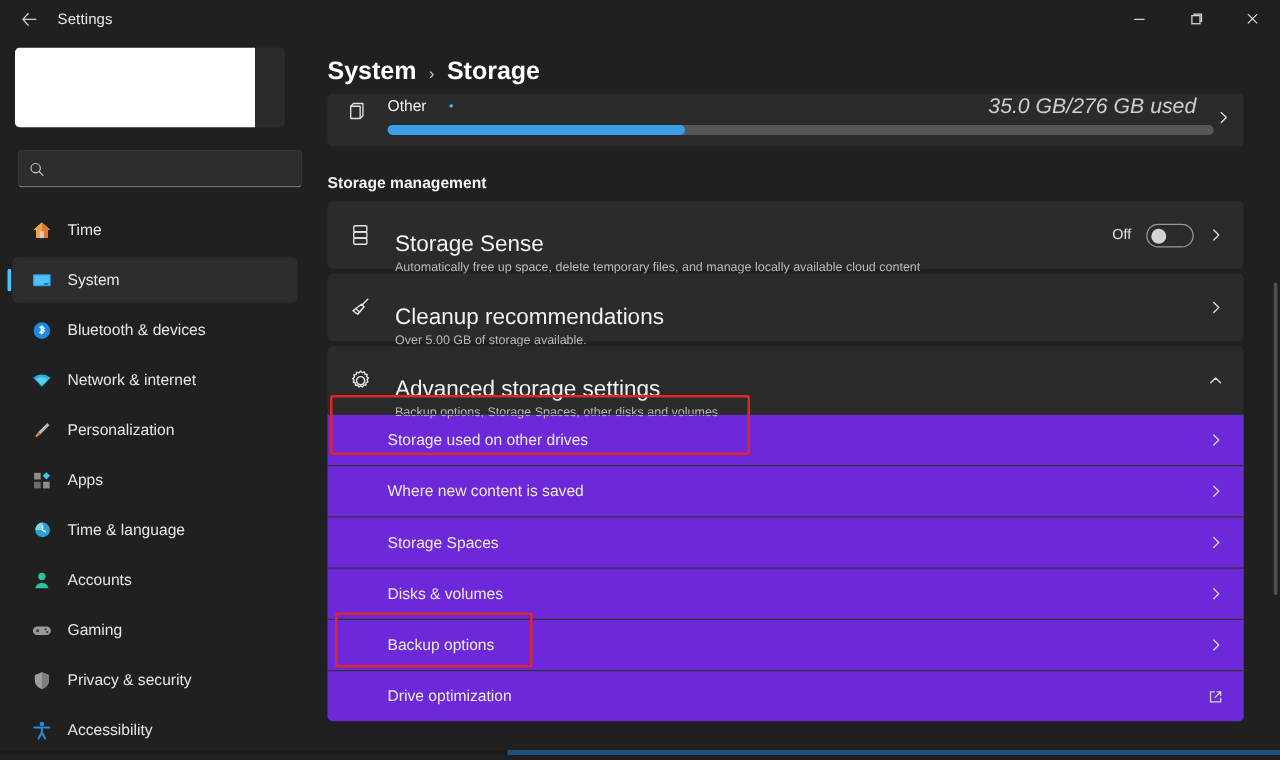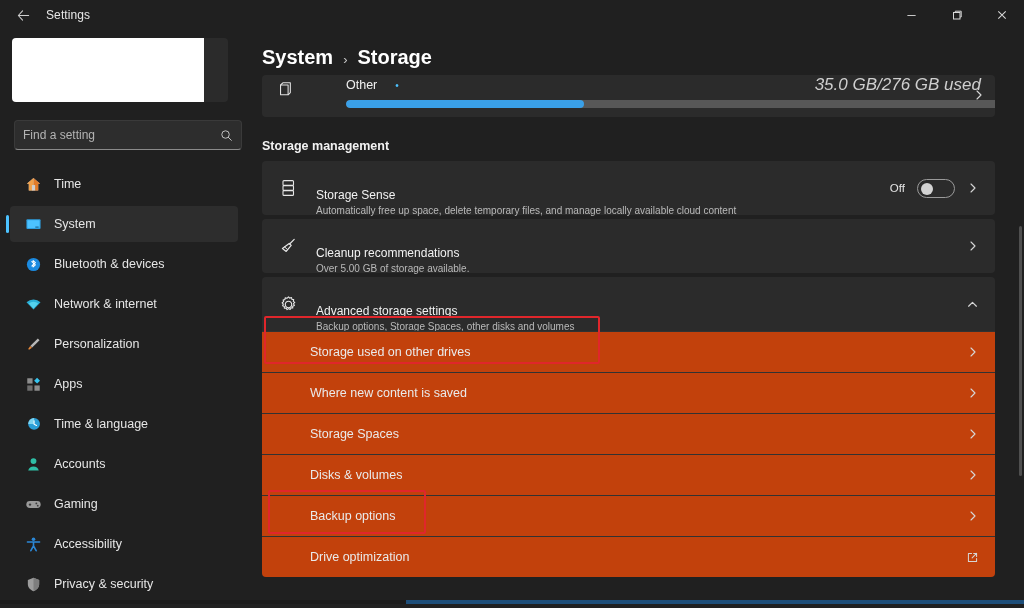--- a/index.html
+++ b/index.html
@@ -82,21 +82,20 @@
   .scroll-area { position: relative; margin-top: 6px; }
 
   .card {
     background: #2b2b2b; border-radius: 4px; margin: 0 29px 0 14px;
     position: relative;
   }
   
   .other-card {
     height: 42px; overflow: hidden; display: flex; align-items: flex-start;
     padding: 0 12px;
-    gap: 36px;
   }
   .other-left { display: flex; padding-top: 2px; }
   .other-icon { width: 22px; height: 24px; display: flex; align-items: center; justify-content: center; color: #e2e2e2; }
   .other-body { margin-left: 14px; width: 100%; }
   .other-row1 { display: flex; align-items: center; }
   .other-name { font-size: 12.5px; color: #f0f0f0; }
   .other-frag { font-size: 10px; color: #4cc2ff; margin-left: 18px; }
   .other-usage { margin-left: auto; font-size: 17px; color: #cfcfcf; padding-right: 26px; font-style: italic;}
   .bar-track {
     margin-top: 5px; height: 8px; width: 661px; background: #575757; border-radius: 4px; overflow: hidden;
@@ -113,41 +112,41 @@
 
   .section-title {
     margin: 22px 0 8px 14px; font-size: 12.5px; font-weight: bold; color: #f2f2f2;
   }
 
   .mgmt-card {
     display: flex; align-items: center; height: 54px; padding: 0 12px; margin-bottom: 4px;
   }
   .mgmt-icon { width: 28px; display: flex; align-items: center; justify-content: center; color: #e6e6e6; }
   .mgmt-text { margin-left: 14px; }
-  .mgmt-title { font-size: 12px; color: #f2f2f2; margin-top: 28px; }
+  .mgmt-title { font-size: 18px; color: #f2f2f2; margin-top: 28px; }
   .mgmt-sub { font-size: 10px; color: #b9b9b9; margin-top: 3px; }
   .mgmt-right { margin-left: auto; display: flex; align-items: center; gap: 12px; padding-right: 4px; }
   .toggle-label { font-size: 11.5px; color: #e2e2e2; }
   .toggle {
     width: 38px; height: 19px; border-radius: 10px;
     border: 1px solid #9a9a9a; background: #2b2b2b; position: relative;
   }
   .toggle .knob {
     position: absolute; left: 3px; top: 3px; width: 12px; height: 12px;
     border-radius: 50%; background: #d4d4d4;
   }
   .chev { color: #d6d6d6; display: flex; align-items: center; }
 
   
   .expander { margin: 0 29px 0 14px; }
   .expander-head {
     background: #2b2b2b; border-radius: 4px 4px 0 0; display: flex; align-items: center;
     height: 54px; padding: 0 12px; position: relative;
   }
-  .sub-list { background: #c2410c; border-radius: 0 0 4px 4px; overflow: hidden; }
+  .sub-list { background: #6d28d9; border-radius: 0 0 4px 4px; overflow: hidden; }
   .sub-item {
     height: 41px; display: flex; align-items: center; padding: 0 12px 0 48px;
     border-top: 1px solid #323232; position: relative;
   }
   .sub-label { font-size: 12.5px; color: #eaeaea; }
   .sub-right { margin-left: auto; color: #d6d6d6; display: flex; align-items: center; padding-right: 4px;}
 
   
   .annot {
     position: absolute; border: 2px solid #e0262b; border-radius: 2px;
@@ -202,21 +201,20 @@
     </div>
   </div>
 
   <div class="sidebar">
 
     <div class="profile-card">
       <div class="profile-redact"></div>
     </div>
 
     <div class="search-box">
-      <input type="text" placeholder="Find a setting" style="">
       <span class="search-icon">
         <svg width="13" height="13" viewBox="0 0 16 16">
           <circle cx="6.8" cy="6.8" r="4.6" stroke="#d0d0d0" stroke-width="1.1" fill="none"></circle>
           <path d="M10.3 10.3 L14 14" stroke="#d0d0d0" stroke-width="1.1" stroke-linecap="round"></path>
         </svg>
       </span>
     </div>
 
     <div class="nav">
 
@@ -314,35 +312,35 @@
             <circle cx="12" cy="7.9" r="0.95" fill="#3a3a3a"></circle>
             <circle cx="13.5" cy="10.2" r="0.95" fill="#3a3a3a"></circle>
           </svg>
         </span>
         <span class="nav-label">Gaming</span>
       </div>
 
       <div class="nav-item">
         <span class="nav-icon">
           <svg width="17" height="17" viewBox="0 0 18 18">
+            <path d="M9 1.8 L15 4.2 V8.6 C15 12.3 12.4 15 9 16.2 C5.6 15 3 12.3 3 8.6 V4.2 Z" fill="#9d9d9d"></path>
+            <path d="M9 1.8 L15 4.2 V8.6 C15 12.3 12.4 15 9 16.2 Z" fill="#7e7e7e"></path>
+          </svg>
+        </span>
+        <span class="nav-label">Privacy &amp; security</span>
+      </div>
+
+      <div class="nav-item">
+        <span class="nav-icon">
+          <svg width="17" height="17" viewBox="0 0 18 18">
             <circle cx="9" cy="3.4" r="1.9" fill="#2b88d8"></circle>
             <path d="M2.6 6.4 H15.4 M9 6.4 V10.4 M9 10.4 L6.2 15.6 M9 10.4 L11.8 15.6" stroke="#2b88d8" stroke-width="1.7" fill="none" stroke-linecap="round"></path>
           </svg>
         </span>
         <span class="nav-label">Accessibility</span>
-      </div>
-
-      <div class="nav-item">
-        <span class="nav-icon">
-          <svg width="17" height="17" viewBox="0 0 18 18">
-            <path d="M9 1.8 L15 4.2 V8.6 C15 12.3 12.4 15 9 16.2 C5.6 15 3 12.3 3 8.6 V4.2 Z" fill="#9d9d9d"></path>
-            <path d="M9 1.8 L15 4.2 V8.6 C15 12.3 12.4 15 9 16.2 Z" fill="#7e7e7e"></path>
-          </svg>
-        </span>
-        <span class="nav-label">Privacy &amp; security</span>
       </div>
 
       <div class="nav-item">
         
         
       </div>
 
     </div>
   </div>
 

